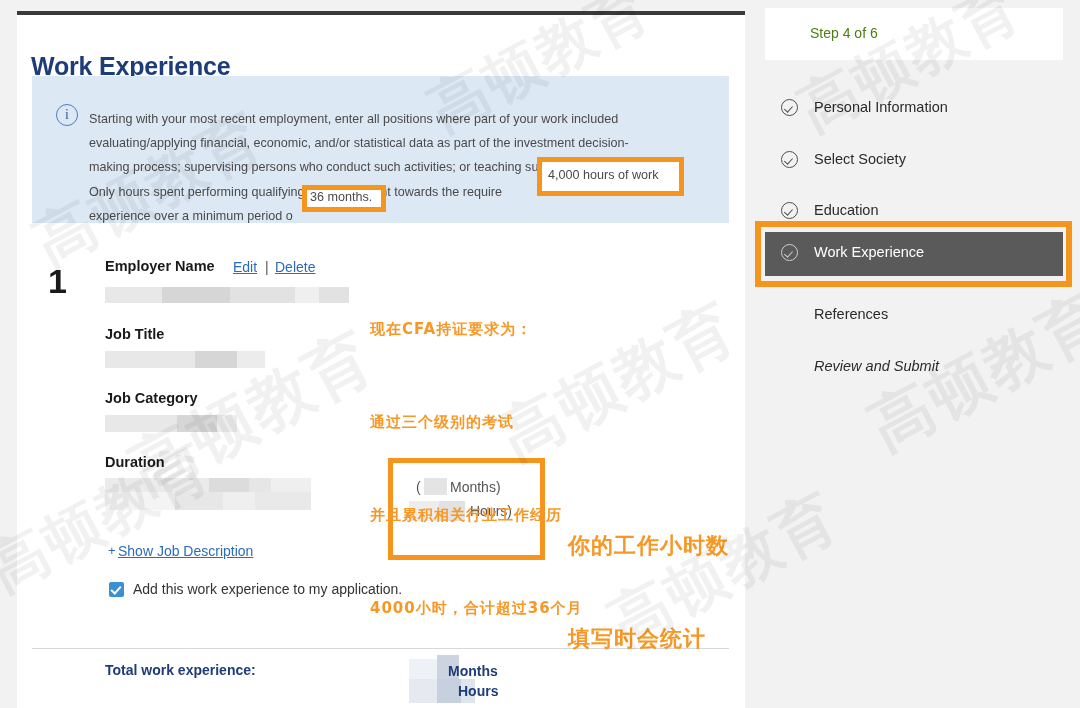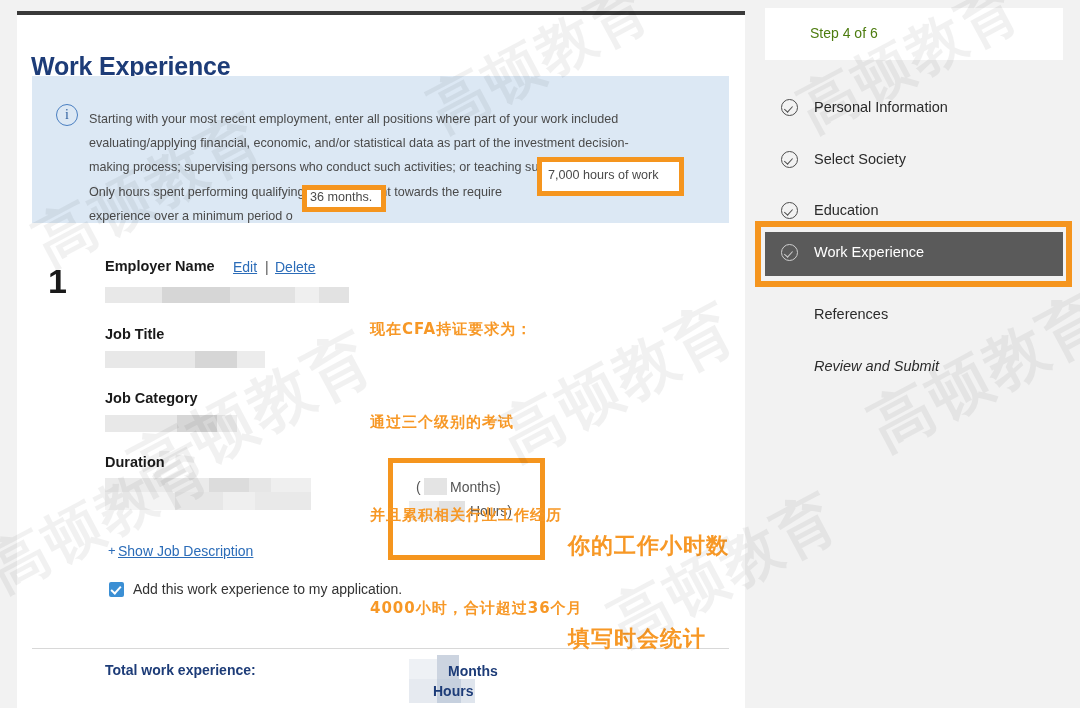--- a/index.html
+++ b/index.html
@@ -157,21 +157,21 @@
       <p>evaluating/applying financial, economic, and/or statistical data as part of the investment decision-</p>
       <p>making process; supervising persons who conduct such activities; or teaching such activities.</p>
       <p>Only hours spent performing qualifying activities count towards the require</p>
       <p>experience over a minimum period o</p>
     </div>
   </div>
 
 </div>
 
 <div class="hl" style="left:537px;top:157px;width:147px;height:39px;"></div>
-<div class="hl-txt" style="left:548px;top:168px;">7,000 hours of work</div>
+<div class="hl-txt" style="left:548px;top:168px;">4,000 hours of work</div>
 
 <div class="hl" style="left:302px;top:185px;width:84px;height:27px;"></div>
 <div class="hl-txt" style="left:310px;top:190px;">36 months.</div>
 
 <div class="idx-num">1</div>
 
 <div class="fld-label" style="left:105px;top:258px;">Employer Name</div>
 <div class="lnk" style="left:233px;top:259px;">Edit</div>
 <div class="sep" style="left:265px;top:259px;">|</div>
 <div class="lnk" style="left:275px;top:259px;">Delete</div>
@@ -217,21 +217,21 @@
 <div class="hl-txt" style="left:470px;top:503px;font-size:14px;color:#555;">Hours)</div>
 
 <div class="divider"></div>
 <div class="total-label">Total work experience:</div>
 <div class="redact l" style="left:409px;top:659px;width:28px;height:20px;background:#eef1f5;"></div>
 <div class="redact" style="left:437px;top:655px;width:22px;height:24px;background:#ccd4e0;"></div>
 <div class="total-unit" style="left:448px;top:663px;text-align:right;">Months</div>
 <div class="redact l" style="left:409px;top:679px;width:28px;height:24px;background:#e6eaf0;"></div>
 <div class="redact" style="left:437px;top:679px;width:24px;height:24px;background:#c6d0de;"></div>
 <div class="redact l" style="left:461px;top:679px;width:14px;height:24px;background:#dfe5ed;"></div>
-<div class="total-unit" style="left:433px;top:683px;">Hours</div>
+<div class="total-unit" style="left:458px;top:683px;">Hours</div>
 
 <div class="step-box">
   <span>Step 4 of 6</span>
 </div>
 
 <div class="nav-item" style="top:87px;">
   <span class="chk"></span>
   <span class="lbl">Personal Information</span>
 </div>
 <div class="nav-item" style="top:139px;">

